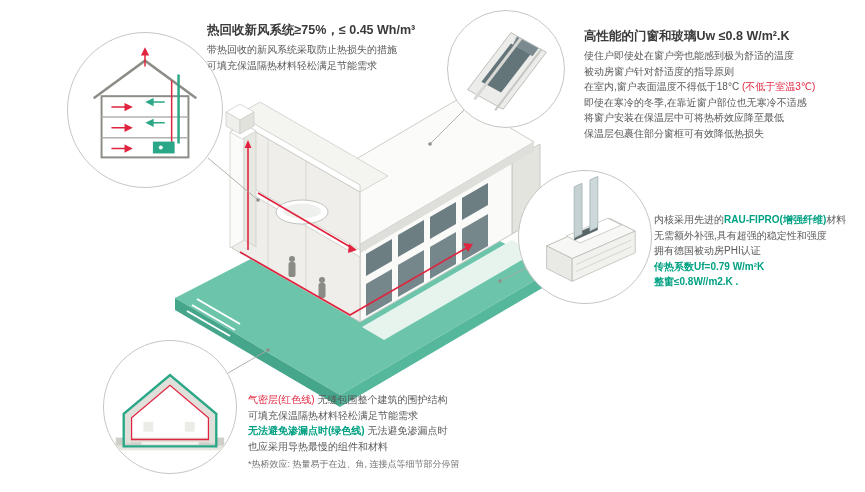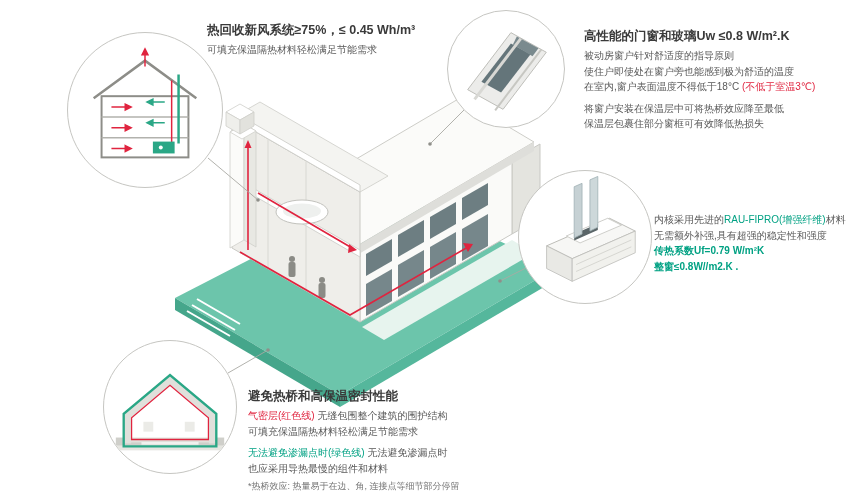--- a/index.html
+++ b/index.html
@@ -19,23 +19,23 @@
   #inset-envelope{left:103px;top:340px;width:134px;height:134px;}
 
   .panel{position:absolute;}
   #panel-hrv{left:207px;top:22px;width:258px;}
   #panel-window{left:584px;top:28px;width:276px;}
   #panel-profile{left:654px;top:212px;width:208px;}
   #panel-envelope{left:248px;top:388px;width:300px;}
 
   .panel-title{font-size:12.5px;font-weight:bold;color:#3a3a3a;line-height:1.3;}
   .panel-body{font-size:10px;color:#595959;line-height:1.55;margin-top:4px;}
-  .panel-body .gap{margin-top:6px;}
+  .panel-body .gap{}
   .red-text{color:#e0243f;}
-  .teal-text{color:#00a183;font-weight:normal;}
+  .teal-text{color:#00a183;font-weight:bold;}
   .green-strong{color:#00a183;font-weight:bold;}
   .footnote{font-size:9px;color:#737373;margin-top:4px;}
 </style>
 </head>
 <body>
 
 <div class="canvas">
 
   <svg class="scene" viewBox="0 0 865 492">
 
@@ -191,46 +191,48 @@
       <rect x="40" y="82" width="10" height="10" fill="#ebebe7"></rect>
       <rect x="82" y="82" width="10" height="10" fill="#ebebe7"></rect>
       <path d="M20,107 L20,74 L67,34.5 L114,74 L114,107 Z" fill="none" stroke="#2aa786" stroke-width="2.4"></path>
       <path d="M28,100 L28,78 L67,45 L106,78 L106,100 Z" fill="none" stroke="#e0243f" stroke-width="1.3"></path>
     </svg>
   </div>
 
   <div class="panel" id="panel-hrv">
     <div class="panel-title">热回收新风系统≥75%，≤ 0.45 Wh/m³</div>
     <div class="panel-body">
+      <div>带热回收的新风系统采取防止热损失的措施</div>
       <div>可填充保温隔热材料轻松满足节能需求</div>
     </div>
   </div>
 
   <div class="panel" id="panel-window">
     <div class="panel-title">高性能的门窗和玻璃Uw ≤0.8 W/m².K</div>
     <div class="panel-body">
+      <div>使住户即使处在窗户旁也能感到极为舒适的温度</div>
       <div>被动房窗户针对舒适度的指导原则</div>
-      <div>使住户即使处在窗户旁也能感到极为舒适的温度</div>
       <div><span>在室内,窗户表面温度不得低于18°C </span><span class="red-text">(不低于室温3℃)</span></div>
+      <div>即使在寒冷的冬季,在靠近窗户部位也无寒冷不适感</div>
       <div class="gap">将窗户安装在保温层中可将热桥效应降至最低</div>
       <div>保温层包裹住部分窗框可有效降低热损失</div>
     </div>
   </div>
 
   <div class="panel" id="panel-profile">
     <div class="panel-body" style="margin-top:0;">
       <div><span>内核采用先进的</span><span class="teal-text">RAU-FIPRO(增强纤维)</span><span>材料</span></div>
       <div>无需额外补强,具有超强的稳定性和强度</div>
+      <div>拥有德国被动房PHI认证</div>
       <div class="green-strong">传热系数Uf=0.79 W/m²K</div>
       <div class="green-strong">整窗≤0.8W//m2.K .</div>
     </div>
   </div>
 
   <div class="panel" id="panel-envelope">
-    <div class="panel-title">避免热桥和高保温密封性能</div>
     <div class="panel-body">
       <div><span class="red-text">气密层(红色线)</span><span> 无缝包围整个建筑的围护结构</span></div>
       <div>可填充保温隔热材料轻松满足节能需求</div>
       <div class="gap"><span class="teal-text">无法避免渗漏点时(绿色线)</span><span> 无法避免渗漏点时</span></div>
       <div>也应采用导热最慢的组件和材料</div>
       <div class="footnote">*热桥效应: 热量易于在边、角, 连接点等细节部分停留</div>
     </div>
   </div>
 
 </div>

